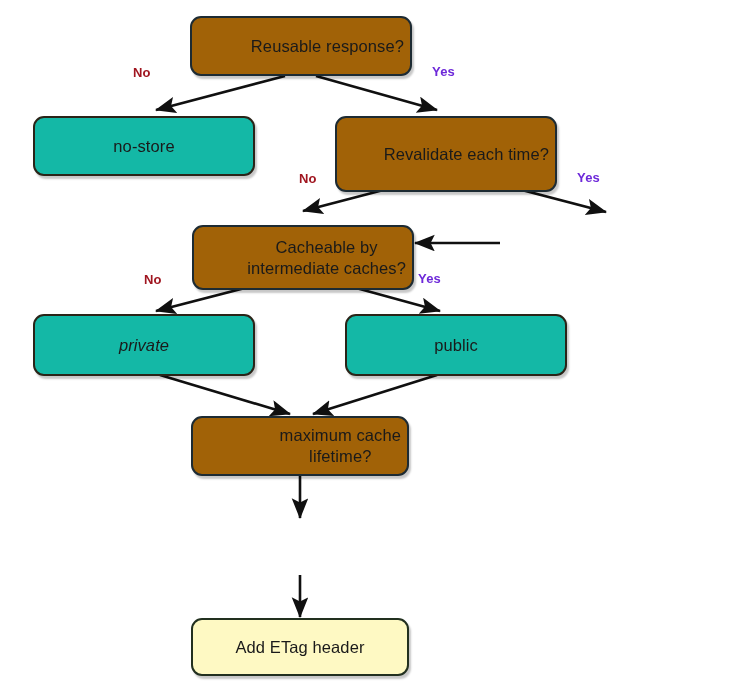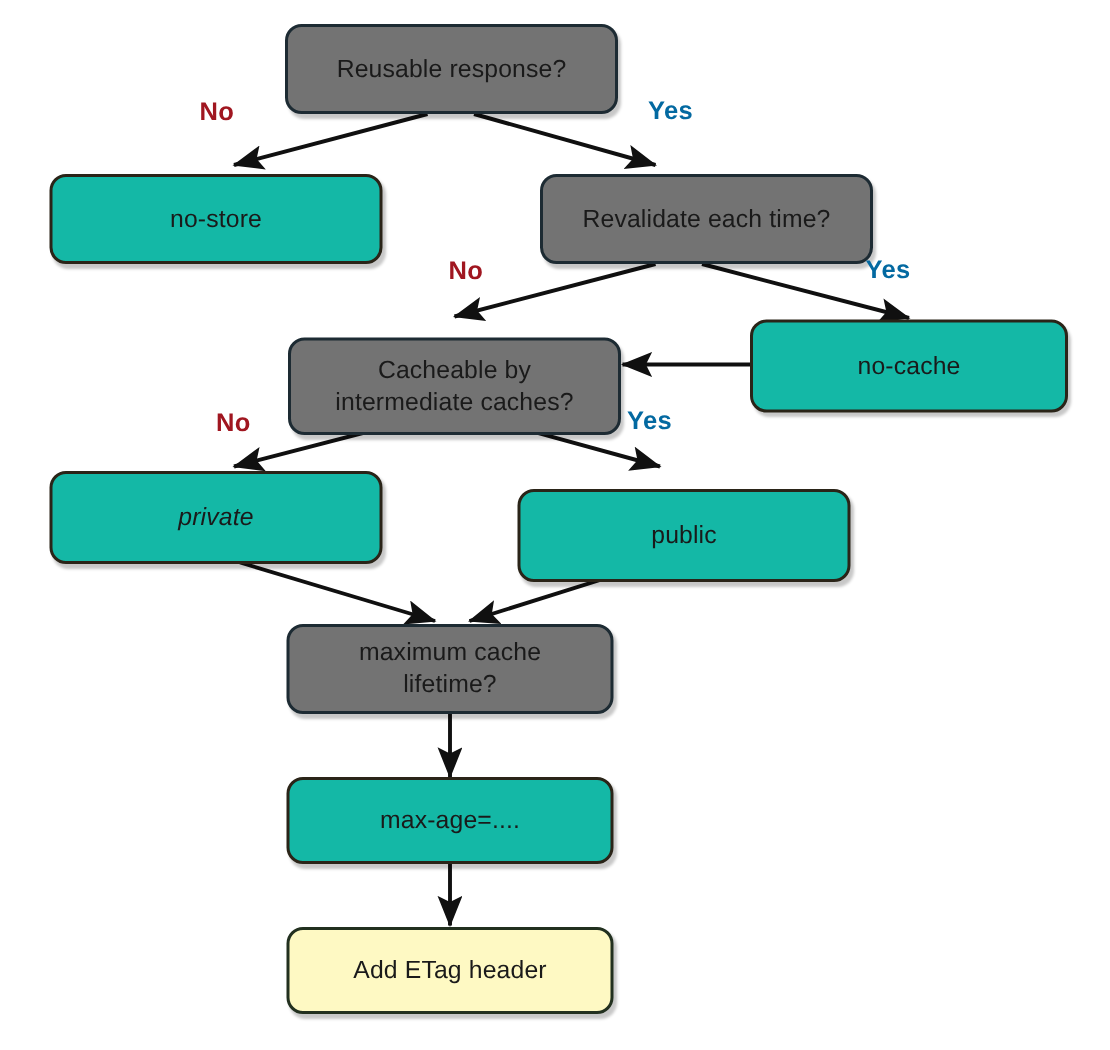--- a/index.html
+++ b/index.html
@@ -35,44 +35,45 @@
     align-items: center;
     justify-content: center;
     text-align: center;
     color: #1a1a1a;
     font-size: 16.5px;
     line-height: 1.25;
     letter-spacing: 0.1px;
     box-shadow: 2px 3px 2px rgba(0,0,0,0.22);
   }
   .node.decision {
-    background: #737373;
+    background: #a16207;
     border-color: #1d2b33;
+    justify-content: flex-end;
   }
   .node.directive {
     background: #14b8a6;
     border-color: #2a2418;
   }
   .node.terminal {
     background: #fef9c3;
     border-color: #22301f;
   }
   .node-label {
     display: block;
     padding: 0 6px;
   }
   .edge-label {
     position: absolute;
-    font-size: 17px;
+    font-size: 13px;
     font-weight: bold;
     letter-spacing: 0.2px;
     white-space: nowrap;
   }
   .edge-label.no  { color: #a01620; }
-  .edge-label.yes { color: #0369a1; }
+  .edge-label.yes { color: #6d28d9; }
 </style>
 </head>
 <body>
 
 <div id="canvas">
 
   <svg id="edges" viewBox="0 0 740 700">
     <defs>
       <marker id="arrow" markerWidth="9" markerHeight="9" refX="7.6" refY="3.2" orient="auto" markerUnits="strokeWidth">
         <path d="M0,0 L8,3.2 L0,6.4 L1.6,3.2 z" fill="#101010"></path>
@@ -94,53 +95,47 @@
   </svg>
 
   <div class="node decision" style="left:190px; top:16px; width:222px; height:60px;">
     <span class="node-label">Reusable response?</span>
   </div>
 
   <div class="node directive" style="left:33px; top:116px; width:222px; height:60px;">
     <span class="node-label">no-store</span>
   </div>
 
-  <div class="node decision" style="left:360px; top:116px; width:222px; height:60px;">
+  <div class="node decision" style="left:335px; top:116px; width:222px; height:76px;">
     <span class="node-label">Revalidate each time?</span>
   </div>
 
   <div class="node decision" style="left:192px; top:225px; width:222px; height:65px;">
     <span class="node-label">
       <span>Cacheable by</span><br>
       <span>intermediate caches?</span>
     </span>
   </div>
 
-  <div class="node directive" style="left:500px; top:213px; width:212px; height:62px;">
-    <span class="node-label">no-cache</span>
-  </div>
 
   <div class="node directive" style="left:33px; top:314px; width:222px; height:62px;font-style:italic;">
     <span class="node-label">private</span>
   </div>
 
-  <div class="node directive" style="left:345px; top:326px; width:222px; height:62px;">
+  <div class="node directive" style="left:345px; top:314px; width:222px; height:62px;">
     <span class="node-label">public</span>
   </div>
 
   <div class="node decision" style="left:191px; top:416px; width:218px; height:60px;">
     <span class="node-label">
       <span>maximum cache</span><br>
       <span>lifetime?</span>
     </span>
   </div>
 
-  <div class="node directive" style="left:191px; top:518px; width:218px; height:58px;">
-    <span class="node-label">max-age=....</span>
-  </div>
 
   <div class="node terminal" style="left:191px; top:618px; width:218px; height:58px;">
     <span class="node-label">Add ETag header</span>
   </div>
 
   <div class="edge-label no" style="left:133px; top:65px;">No</div>
   <div class="edge-label yes" style="left:432px; top:64px;">Yes</div>
 
   <div class="edge-label no" style="left:299px; top:171px;">No</div>
   <div class="edge-label yes" style="left:577px; top:170px;">Yes</div>

